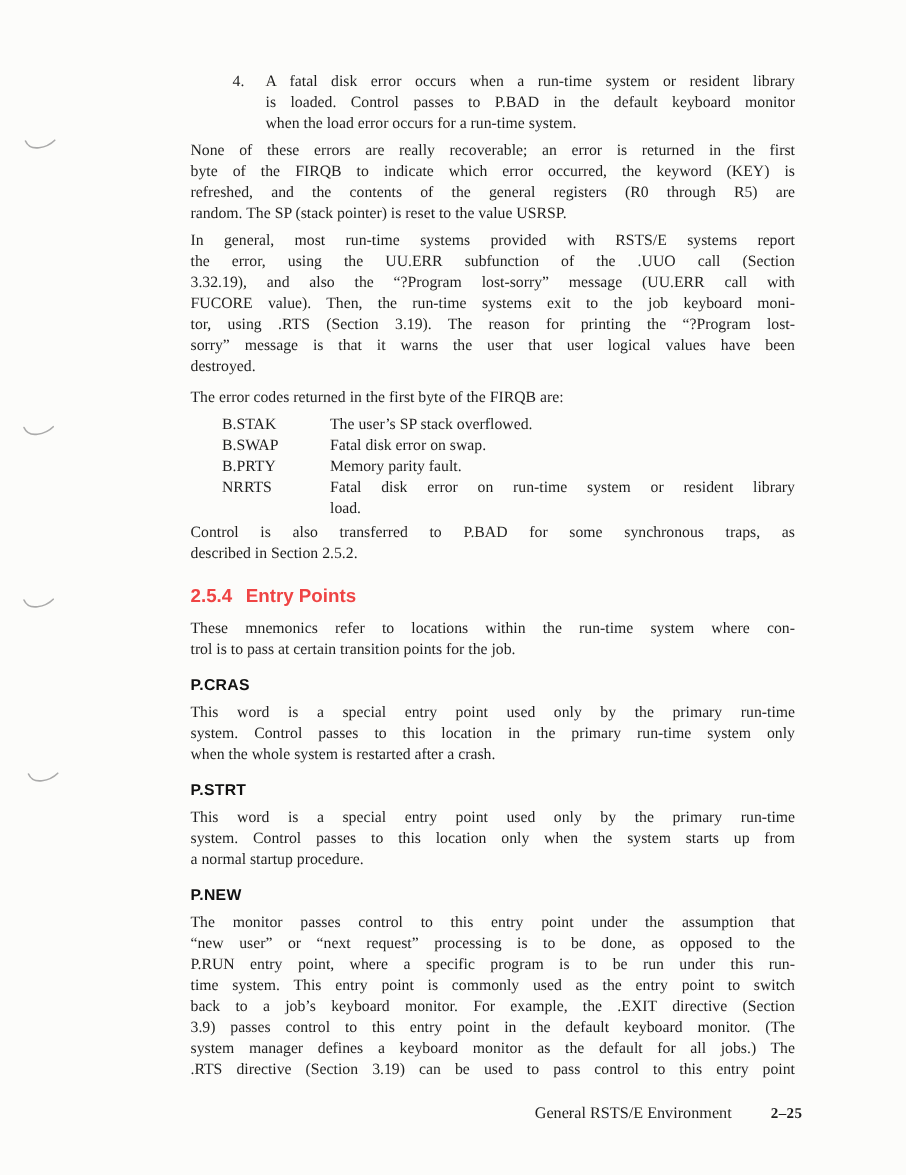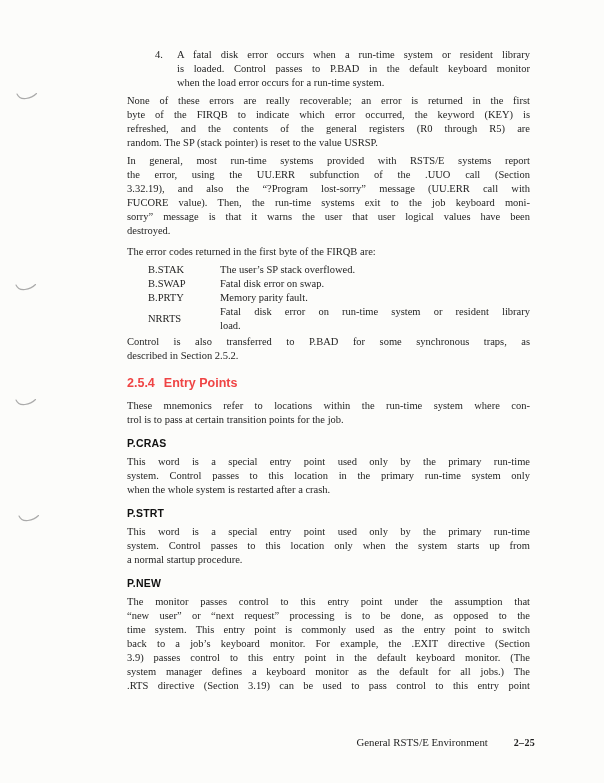--- a/index.html
+++ b/index.html
@@ -26,21 +26,21 @@
   .para { margin-top: 4px; }
   .para.gap7 { margin-top: 7px; }
   .para.gap2 { margin-top: 2px; }
   .para:first-child, .item:first-child { margin-top: 0; }
 
   .item { display: flex; margin-left: 28px; }
   .item .marker { width: 22px; flex: 0 0 22px; }
   .item .item-body { flex: 1; min-width: 0; }
 
   .deflist { margin-top: 4px; margin-left: 21px; }
-  .defrow { display: flex; align-items: center; }
+  .defrow { display: flex; }
   .defrow .term { width: 72px; flex: 0 0 72px; }
   .defrow .def { flex: 1; min-width: 0; }
 
   .h-sec {
     margin-top: 13px; margin-bottom: 8px;
     font-family: "Liberation Sans", sans-serif;
     font-weight: bold; font-size: 12.5px; line-height: 15px;
     color: #ef4444;
   }
   .h-sec .sec-num { margin-right: 9px; }
@@ -82,20 +82,21 @@
         <div class="line j">None of these errors are really recoverable; an error is returned in the first</div>
         <div class="line j">byte of the FIRQB to indicate which error occurred, the keyword (KEY) is</div>
         <div class="line j">refreshed, and the contents of the general registers (R0 through R5) are</div>
         <div class="line">random. The SP (stack pointer) is reset to the value USRSP.</div>
       </div>
       <div class="para">
         <div class="line j">In general, most run-time systems provided with RSTS/E systems report</div>
         <div class="line j">the error, using the UU.ERR subfunction of the .UUO call (Section</div>
         <div class="line j">3.32.19), and also the “?Program lost-sorry” message (UU.ERR call with</div>
         <div class="line j">FUCORE value). Then, the run-time systems exit to the job keyboard moni-</div>
+        <div class="line j">tor, using .RTS (Section 3.19). The reason for printing the “?Program lost-</div>
         <div class="line j">sorry” message is that it warns the user that user logical values have been</div>
         <div class="line">destroyed.</div>
       </div>
       <div class="para gap7">
         <div class="line">The error codes returned in the first byte of the FIRQB are:</div>
       </div>
       <div class="deflist">
         <div class="defrow">
           <div class="term">B.STAK</div>
           <div class="def">
@@ -140,20 +141,21 @@
       <div class="h-sub">P.STRT</div>
       <div class="para">
         <div class="line j">This word is a special entry point used only by the primary run-time</div>
         <div class="line j">system. Control passes to this location only when the system starts up from</div>
         <div class="line">a normal startup procedure.</div>
       </div>
       <div class="h-sub">P.NEW</div>
       <div class="para">
         <div class="line j">The monitor passes control to this entry point under the assumption that</div>
         <div class="line j">“new user” or “next request” processing is to be done, as opposed to the</div>
+        <div class="line j">P.RUN entry point, where a specific program is to be run under this run-</div>
         <div class="line j">time system. This entry point is commonly used as the entry point to switch</div>
         <div class="line j">back to a job’s keyboard monitor. For example, the .EXIT directive (Section</div>
         <div class="line j">3.9) passes control to this entry point in the default keyboard monitor. (The</div>
         <div class="line j">system manager defines a keyboard monitor as the default for all jobs.) The</div>
         <div class="line j">.RTS directive (Section 3.19) can be used to pass control to this entry point</div>
       </div>
     </div>
 
   <div class="footer">
     <span class="footer-title">General RSTS/E Environment</span>

